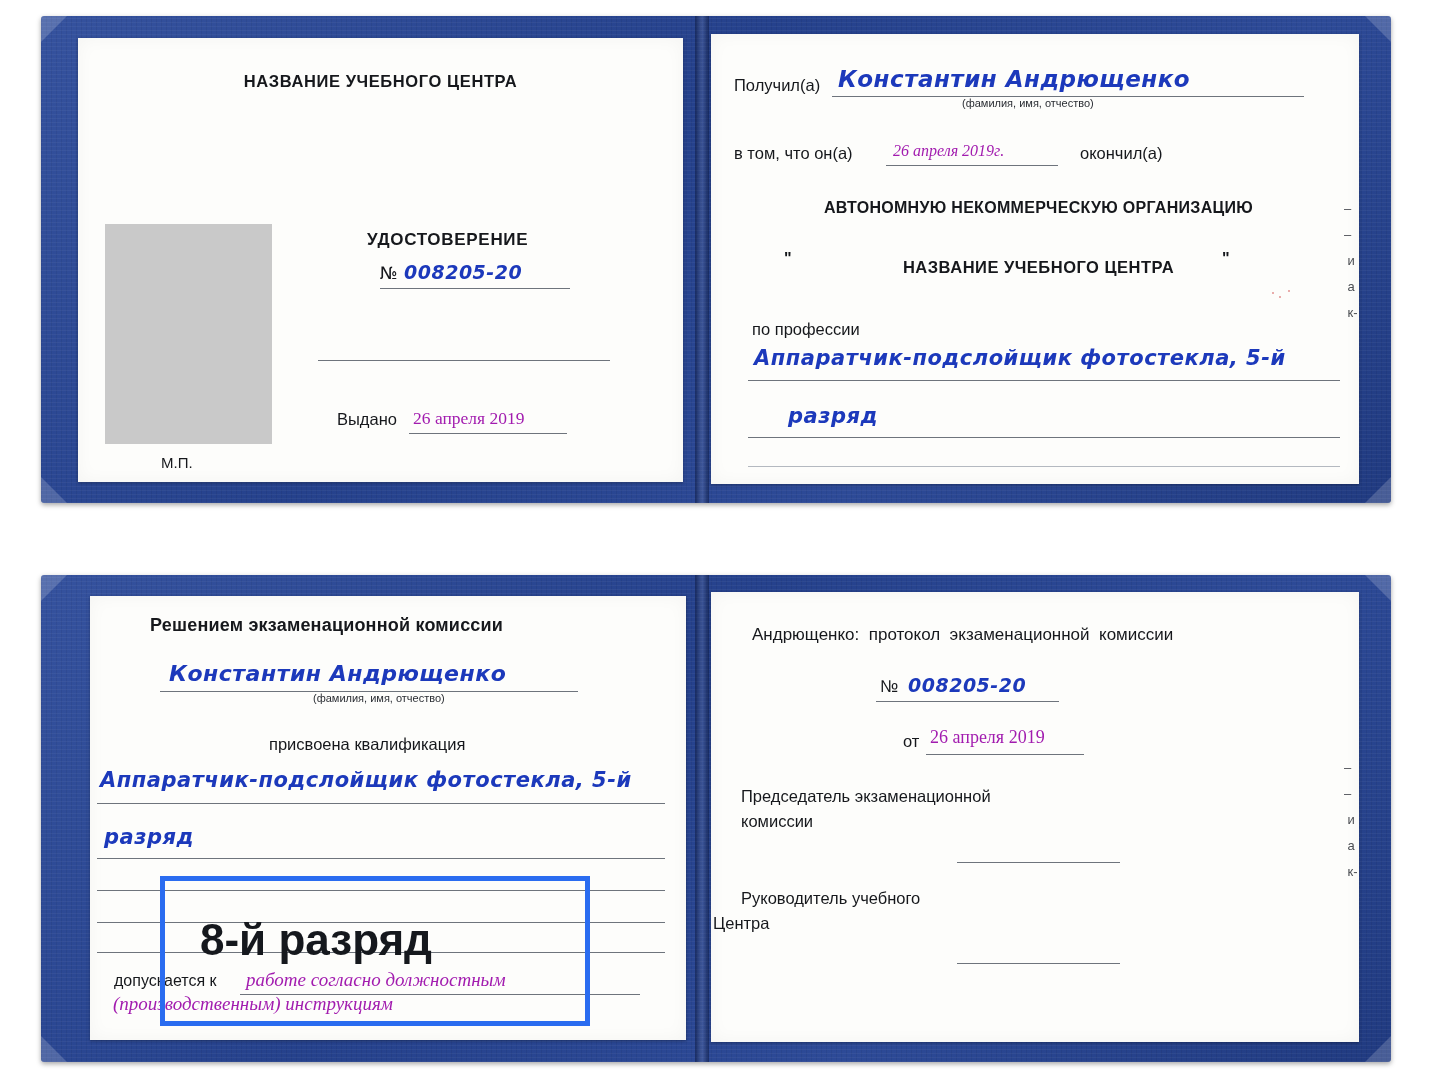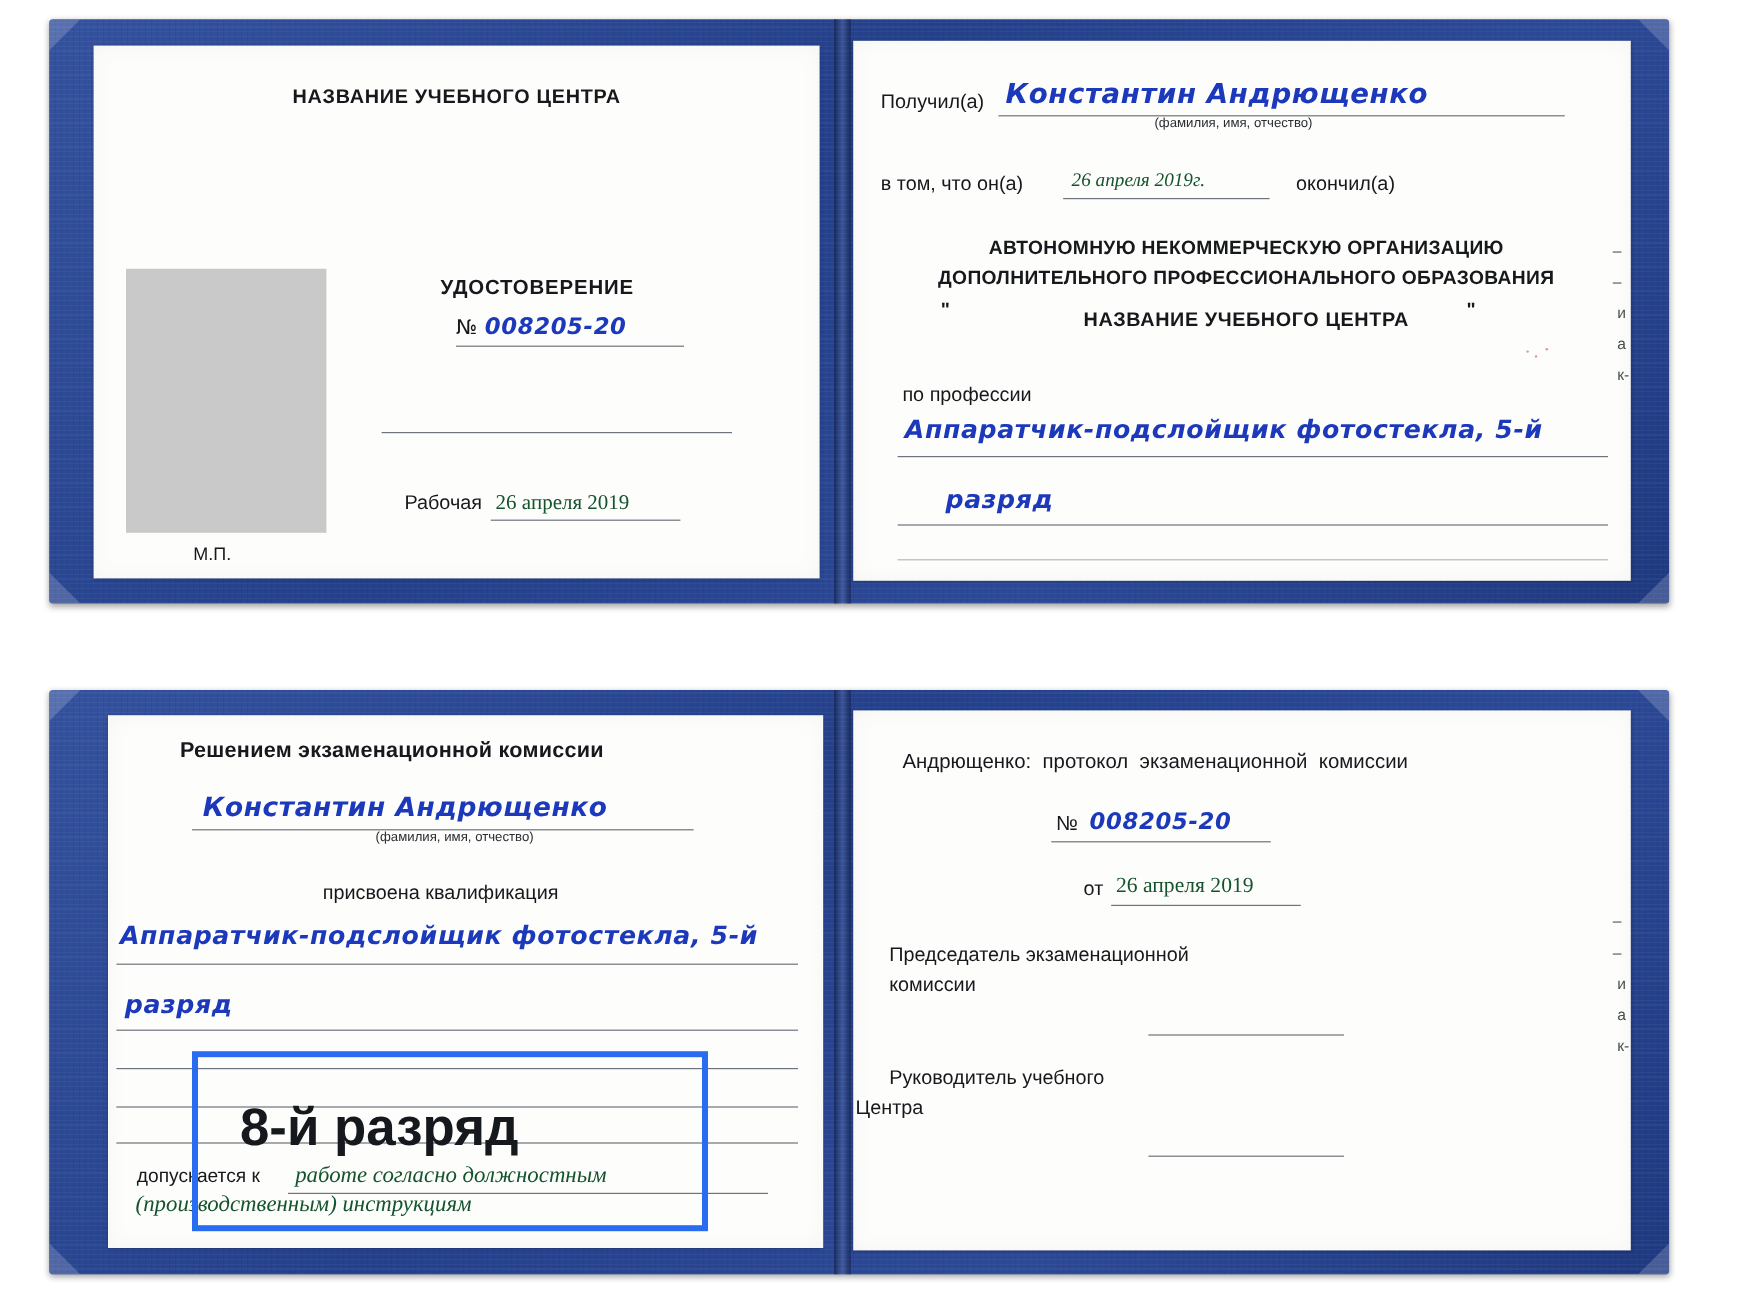--- a/index.html
+++ b/index.html
@@ -82,21 +82,21 @@
     position: absolute;
     color: #1c39bb;
     font-family: "DejaVu Sans", sans-serif;
     font-style: italic;
     font-weight: bold;
     white-space: pre;
     letter-spacing: 0.5px;
   }
   .ink-black {
     position: absolute;
-    color: #14532d;
+    color: #a21caf;
     font-family: "Liberation Serif", serif;
     font-style: italic;
     white-space: pre;
   }
 
   .rule {
     position: absolute;
     height: 0;
     border-bottom: 1px solid #6e747c;
   }
@@ -178,38 +178,37 @@
   <div class="photo" style="left:105px; top:224px; width:167px; height:220px;"></div>
 
   <div class="t bold" style="left:367px; top:230px; font-size:17px; letter-spacing:0.7px;">УДОСТОВЕРЕНИЕ</div>
 
   <div class="hand" style="left:380px; top:263px; font-size:17px; color:#16181c; font-style:normal; font-weight:normal;">№</div>
   <div class="hand" style="left:404px; top:261px; font-size:19px;">008205-20</div>
   <div class="rule" style="left:380px; top:288px; width:190px;"></div>
 
   <div class="rule" style="left:318px; top:360px; width:292px;"></div>
 
-  <div class="t" style="left:337px; top:410px; font-size:16.5px;">Рабочая</div>
+  <div class="t" style="left:337px; top:410px; font-size:16.5px;">Выдано</div>
   <div class="ink-black" style="left:413px; top:408px; font-size:17.5px; font-style:normal;">26 апреля 2019</div>
   <div class="rule" style="left:409px; top:433px; width:158px;"></div>
 
   <div class="t" style="left:161px; top:454px; font-size:15px;">М.П.</div>
 
   <div class="t" style="left:734px; top:76px; font-size:16.5px;">Получил(а)</div>
   <div class="hand" style="left:838px; top:66px; font-size:23px;">Константин Андрющенко</div>
   <div class="rule" style="left:832px; top:96px; width:472px;"></div>
   <div class="tiny" style="left:962px; top:97px;">(фамилия, имя, отчество)</div>
 
   <div class="t" style="left:734px; top:144px; font-size:16.5px;">в том, что он(а)</div>
   <div class="ink-black" style="left:893px; top:142px; font-size:16px;">26 апреля 2019г.</div>
   <div class="rule" style="left:886px; top:165px; width:172px;"></div>
   <div class="t" style="left:1080px; top:144px; font-size:16.5px;">окончил(а)</div>
 
   <div class="t bold center" style="left:736px; top:199px; width:605px; font-size:16px; letter-spacing:0.3px;">АВТОНОМНУЮ НЕКОММЕРЧЕСКУЮ ОРГАНИЗАЦИЮ</div>
-  <div class="t bold center" style="left:736px; top:224px; width:605px; font-size:16px; letter-spacing:0.3px;">ДОПОЛНИТЕЛЬНОГО ПРОФЕССИОНАЛЬНОГО ОБРАЗОВАНИЯ</div>
   <div class="t bold" style="left:784px; top:250px; font-size:16px;">"</div>
   <div class="t bold center" style="left:736px; top:258px; width:605px; font-size:16.5px; letter-spacing:0.5px;">НАЗВАНИЕ УЧЕБНОГО ЦЕНТРА</div>
   <div class="t bold" style="left:1222px; top:250px; font-size:16px;">"</div>
 
   <div class="t" style="left:752px; top:320px; font-size:16.5px;">по профессии</div>
 
   <div class="hand" style="left:754px; top:346px; font-size:21px;">Аппаратчик-подслойщик фотостекла, 5-й</div>
   <div class="rule" style="left:748px; top:380px; width:592px;"></div>
   <div class="hand" style="left:788px; top:404px; font-size:21px;">разряд</div>
   <div class="rule" style="left:748px; top:437px; width:592px;"></div>

